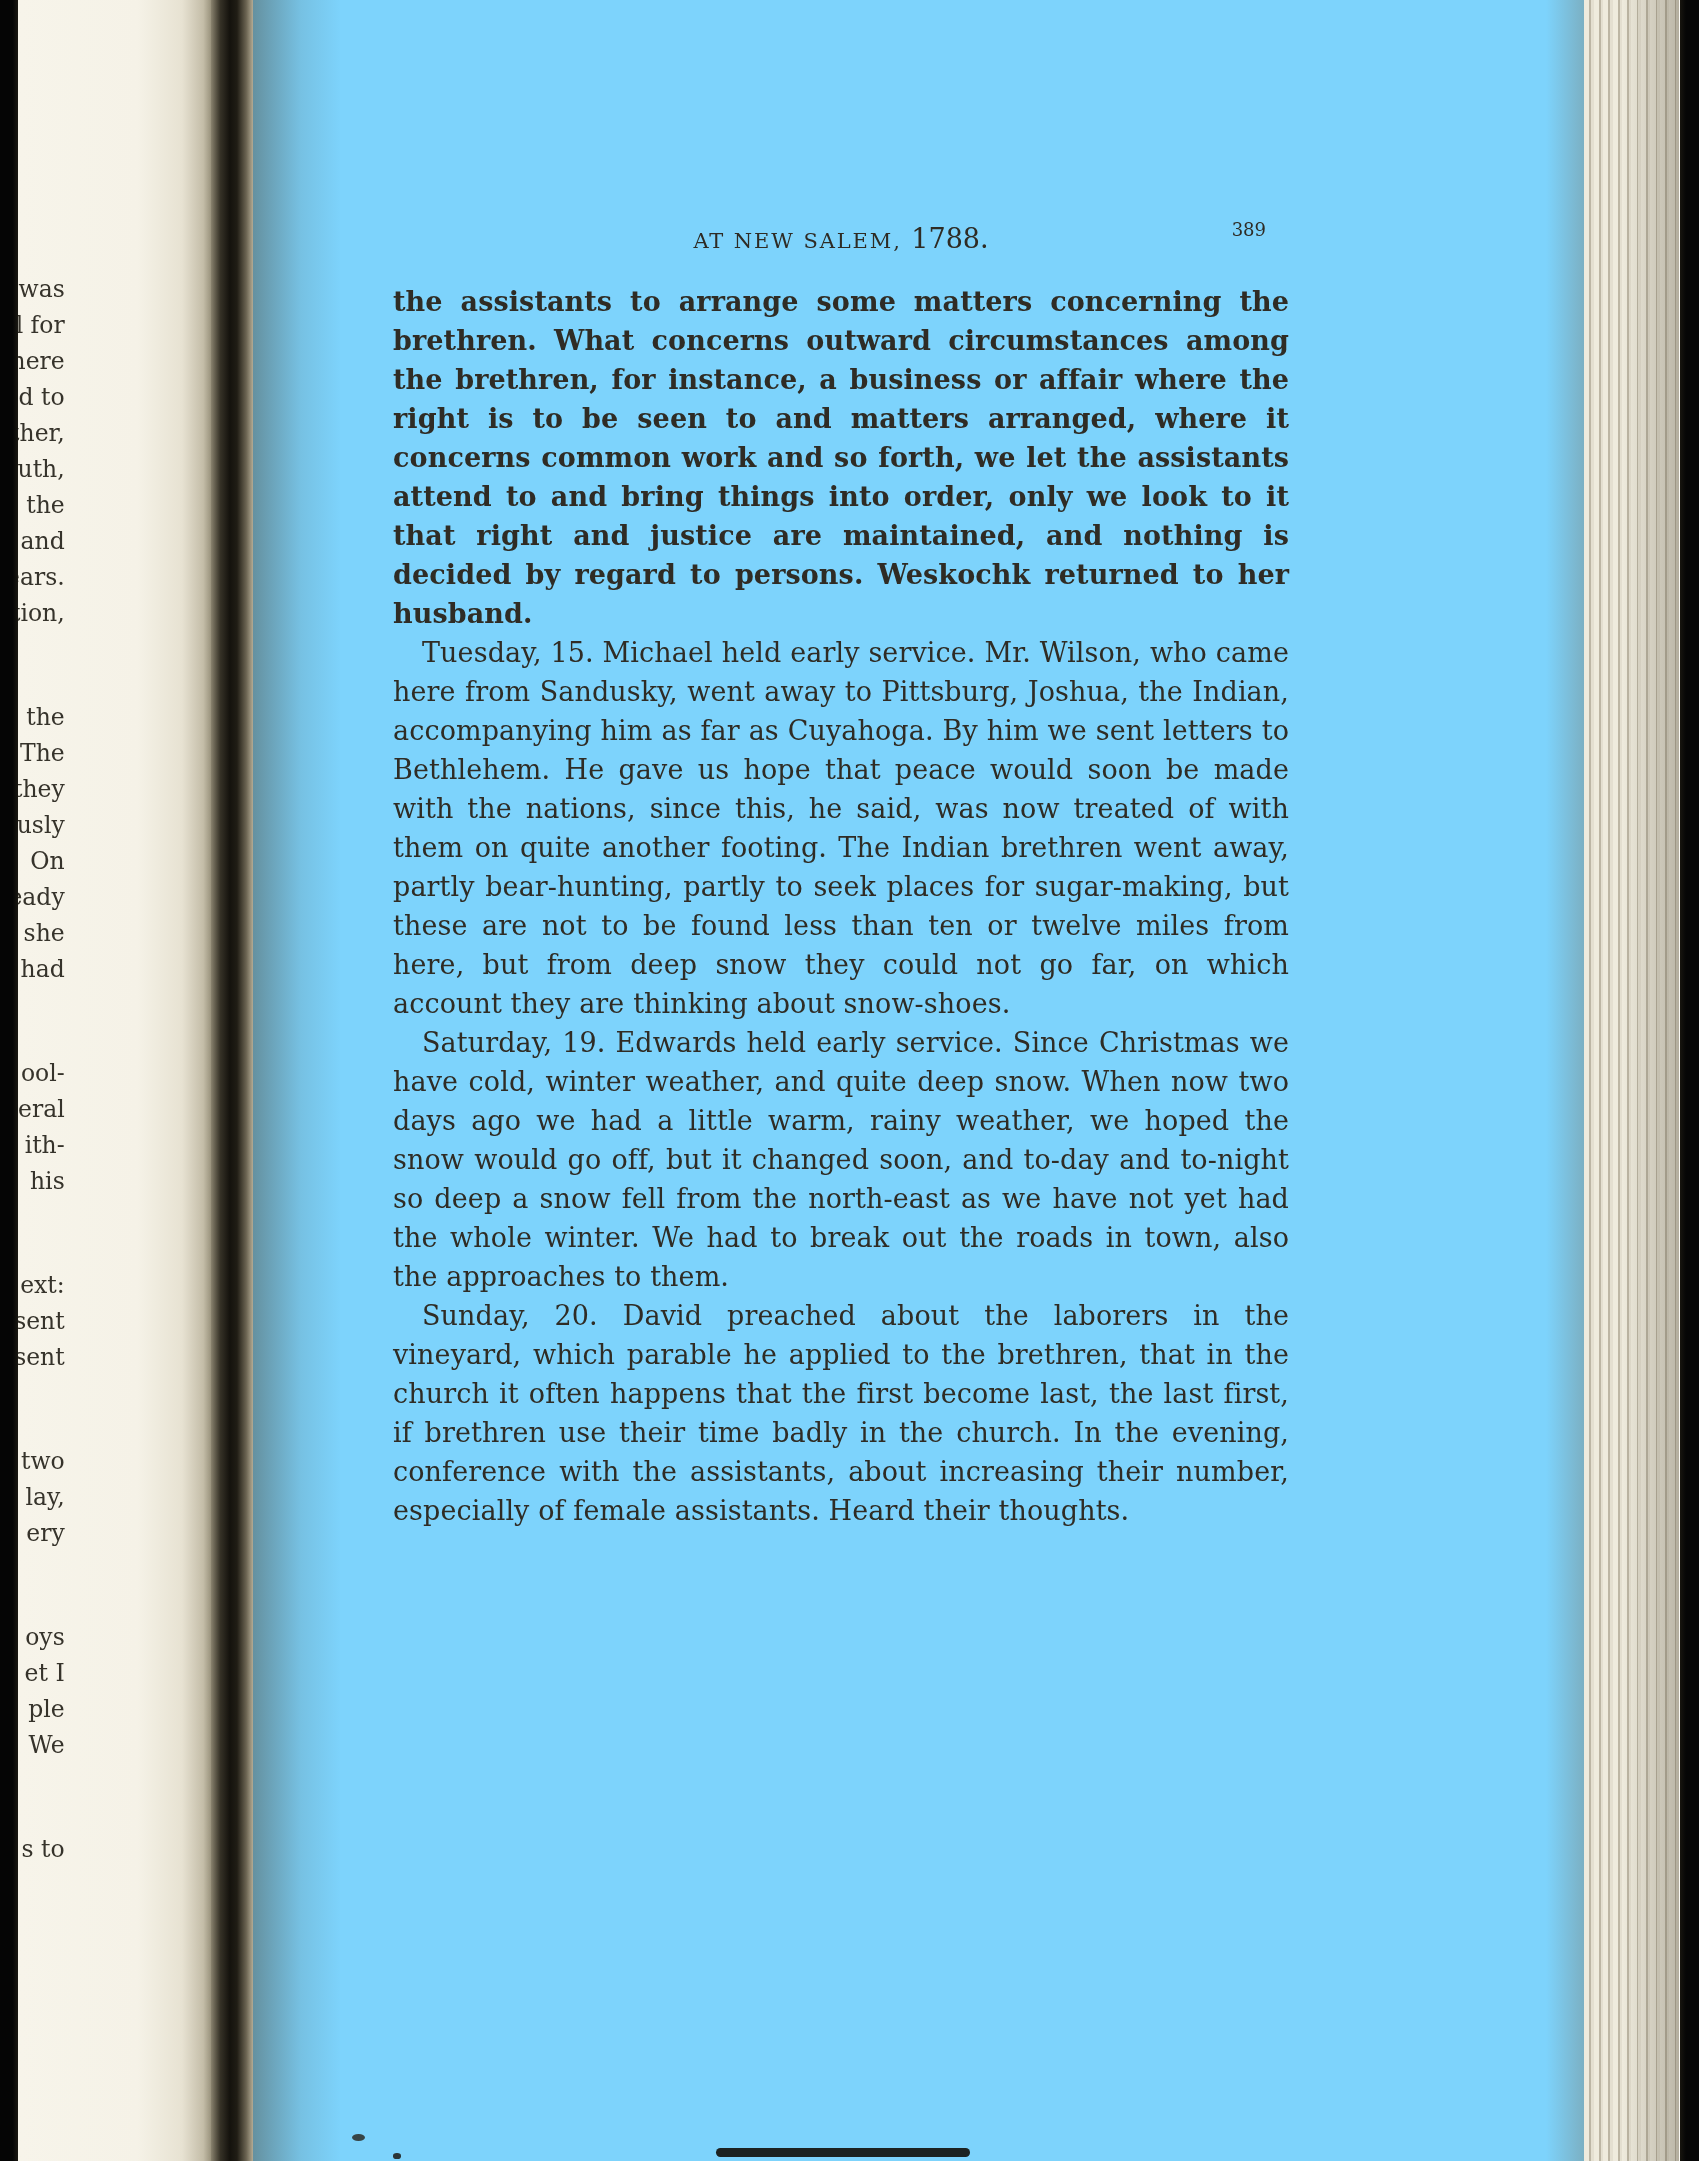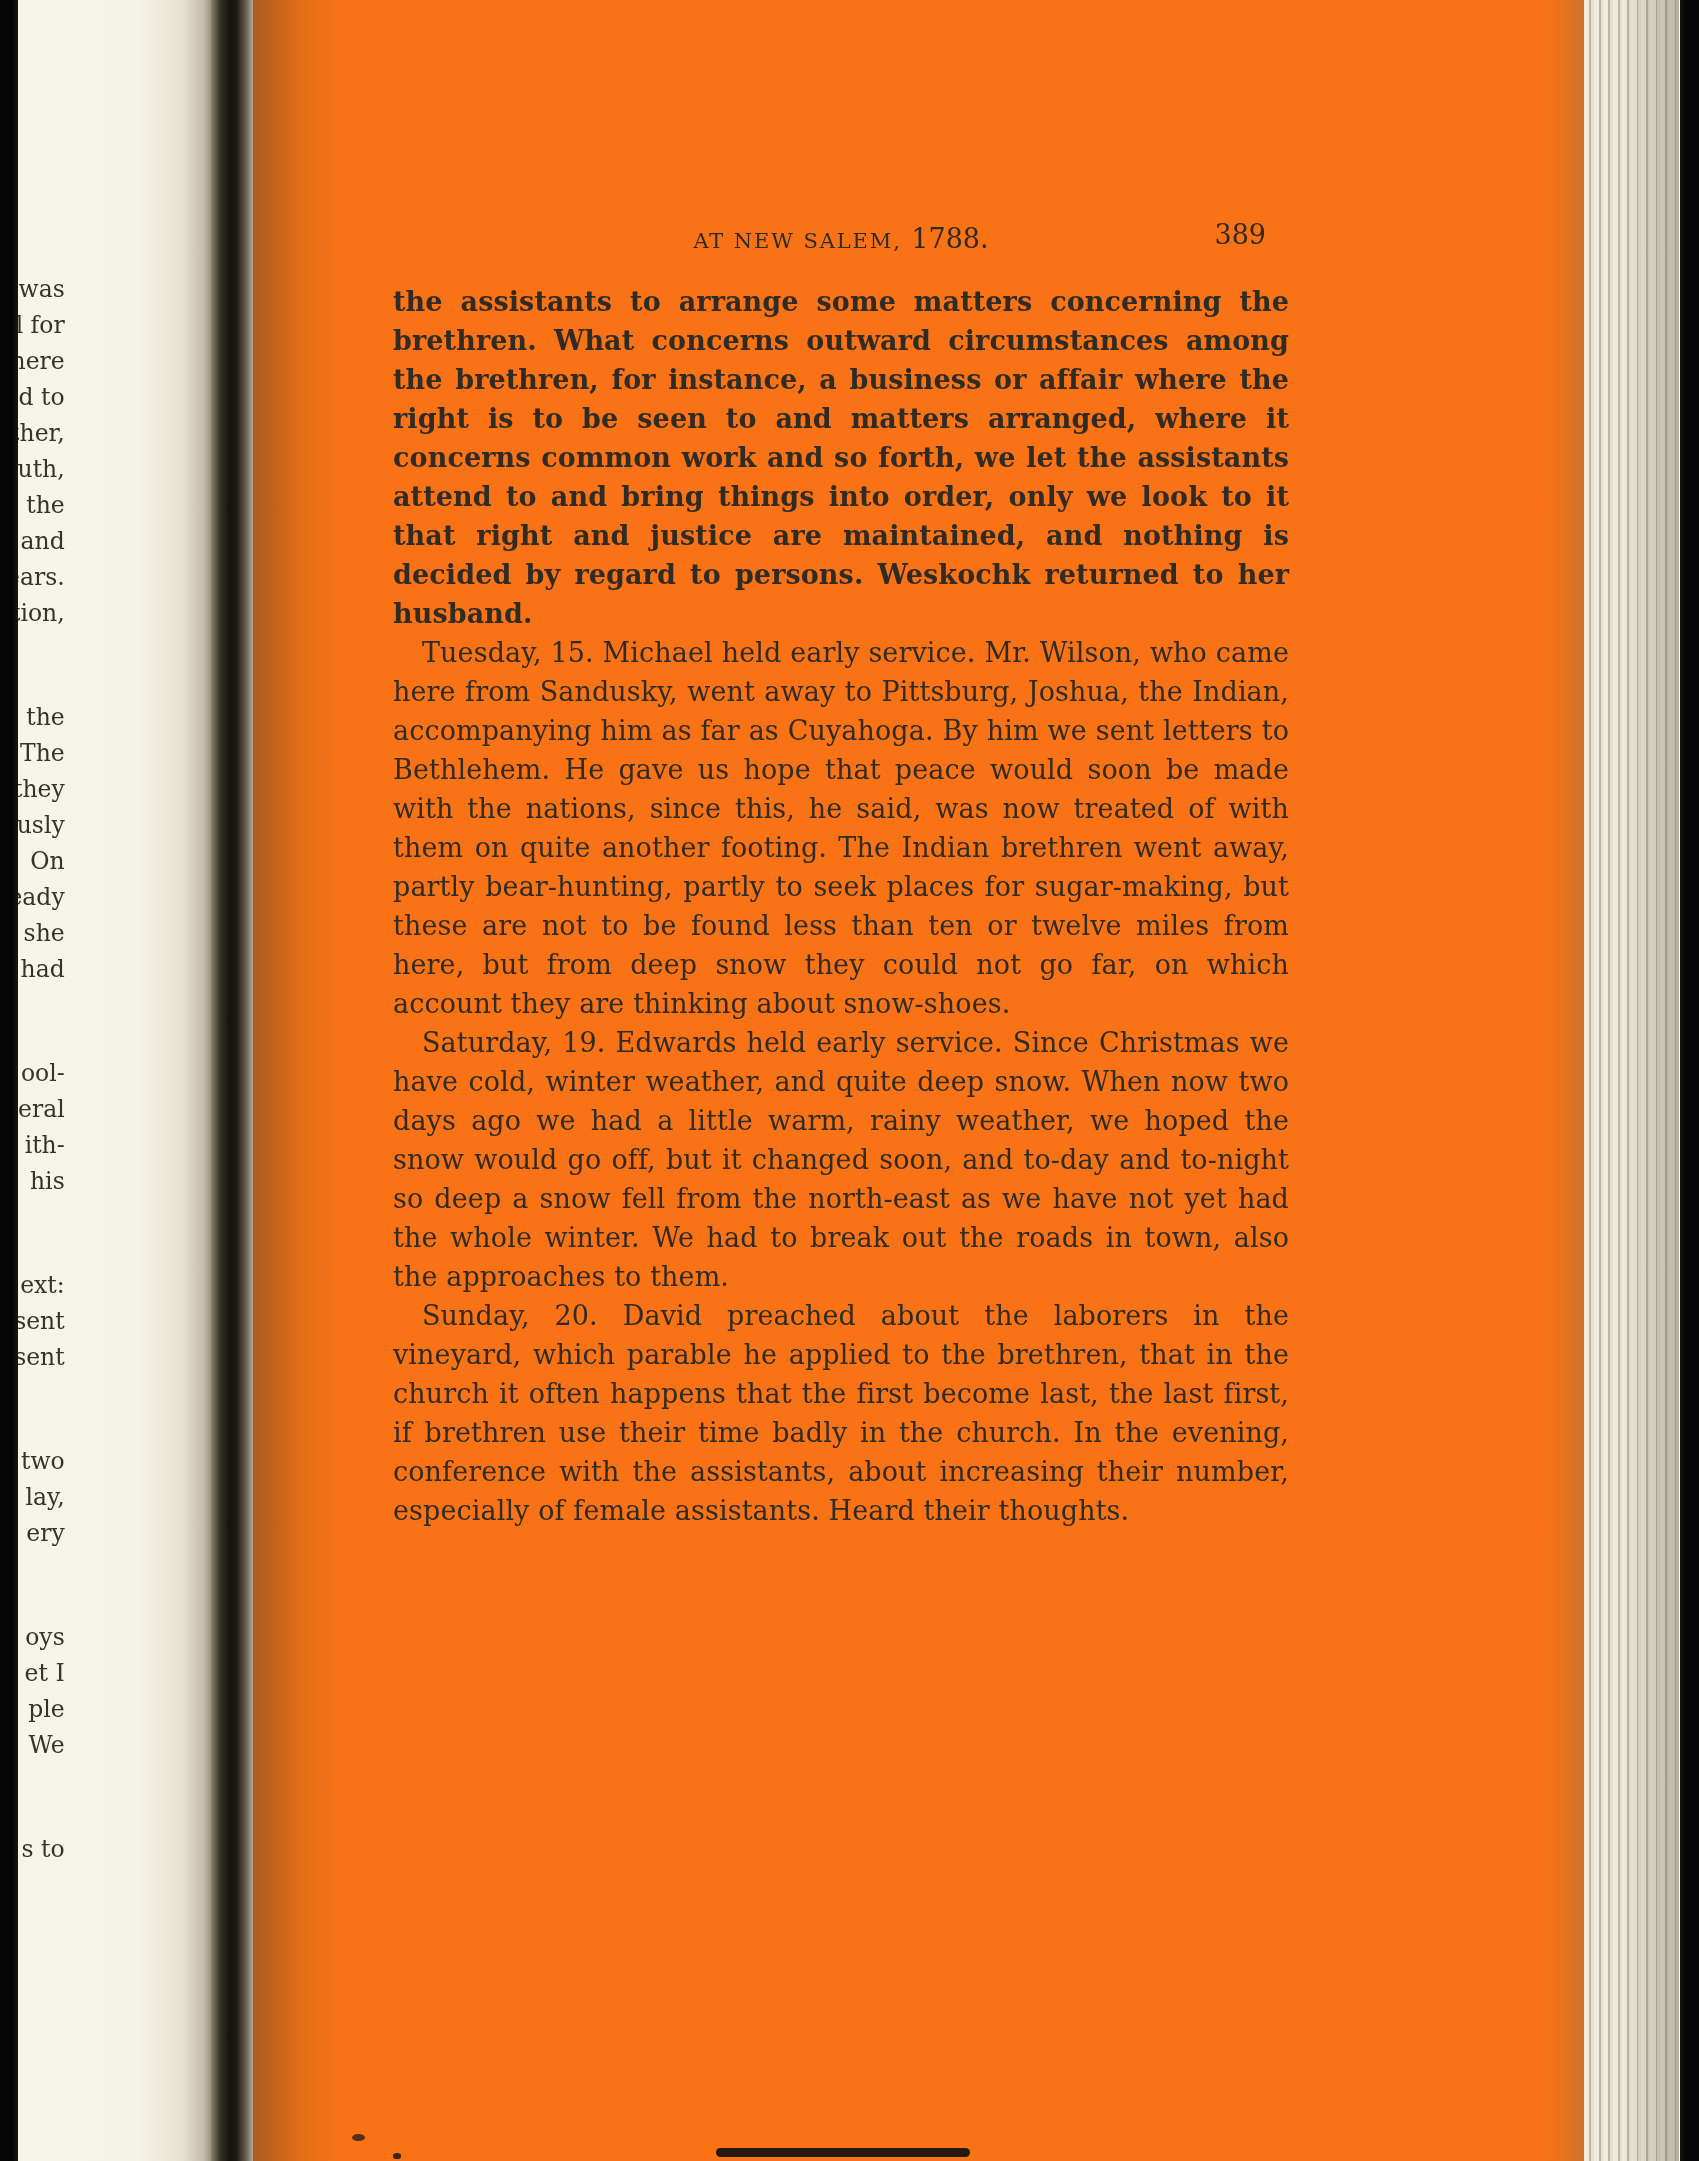--- a/index.html
+++ b/index.html
@@ -58,21 +58,21 @@
   
   .gutter {
     position: absolute; left: 211px; top: 0; width: 42px; height: 100%;
     background: linear-gradient(90deg, #89826e 0%, #363227 22%, #14120d 45%, #201d15 62%, #6b6452 84%, #b3ab94 100%);
     z-index: 2;
   }
 
   
   .main-page {
     position: absolute; left: 252px; top: 0; width: 1332px; height: 100%;
-    background: #f97316;
+    background: #7dd3fc;
     z-index: 1;
   }
   .main-page::before {
     content: "";
     position: absolute; left: 0; top: 0; width: 89px; height: 100%;
     background: linear-gradient(90deg, rgba(70,62,44,0.45), rgba(70,62,44,0.12) 55%, rgba(70,62,44,0) 100%);
     pointer-events: none;
   }
   .main-page::after {
     content: "";
@@ -86,21 +86,21 @@
   }
 
   .header { position: relative; height: 63px; color: #2e2b24; }
   .running-title {
     position: absolute; left: 50%; top: 3.8px;
     transform: translateX(-50%);
     white-space: nowrap;
   }
   .rt-caps { font-size: 21px; letter-spacing: 1.9px; }
   .rt-year { font-size: 27px; margin-left: 6.3px; }
-  .page-number { position: absolute; right: 23px; top: 0; font-size: 27px; }
+  .page-number { position: absolute; right: 23px; top: 0; font-size: 18px; }
 
   .body-text {
     font-size: 27px;
     line-height: 39px;
     text-align: justify;
     color: #2f2c25;
     letter-spacing: 0.1px;
   }
   .para { margin: 0; text-indent: 29px; }
   .para.no-indent { text-indent: 0; font-weight: bold; }

